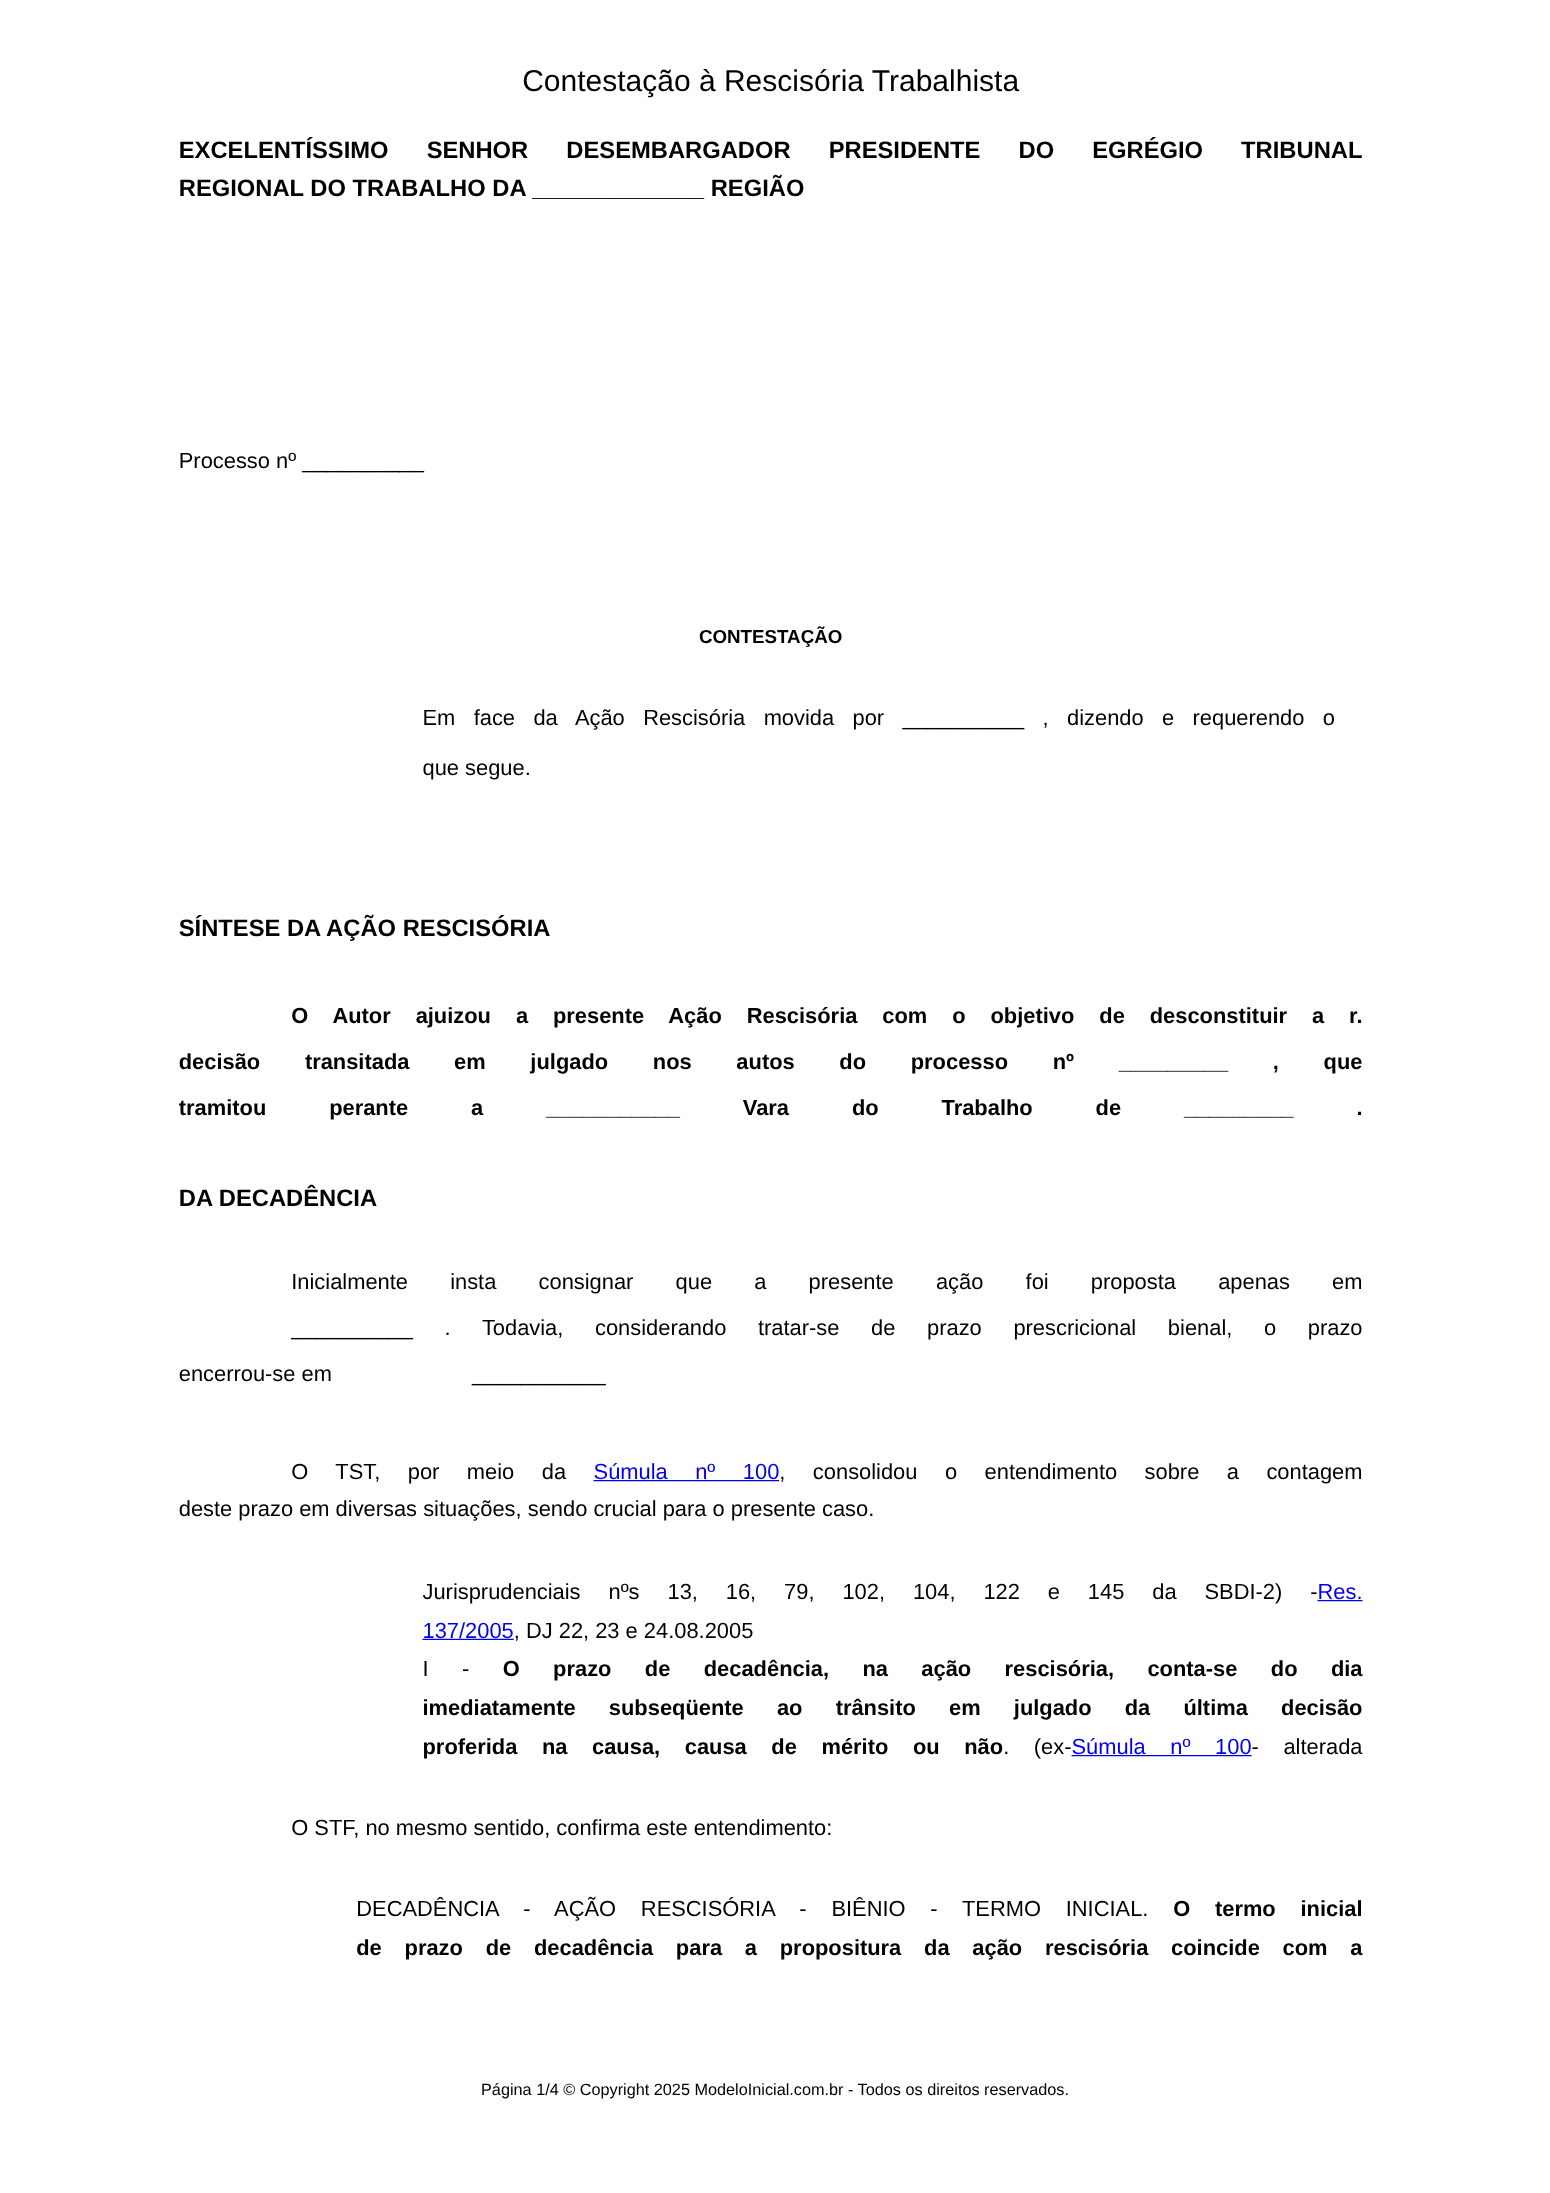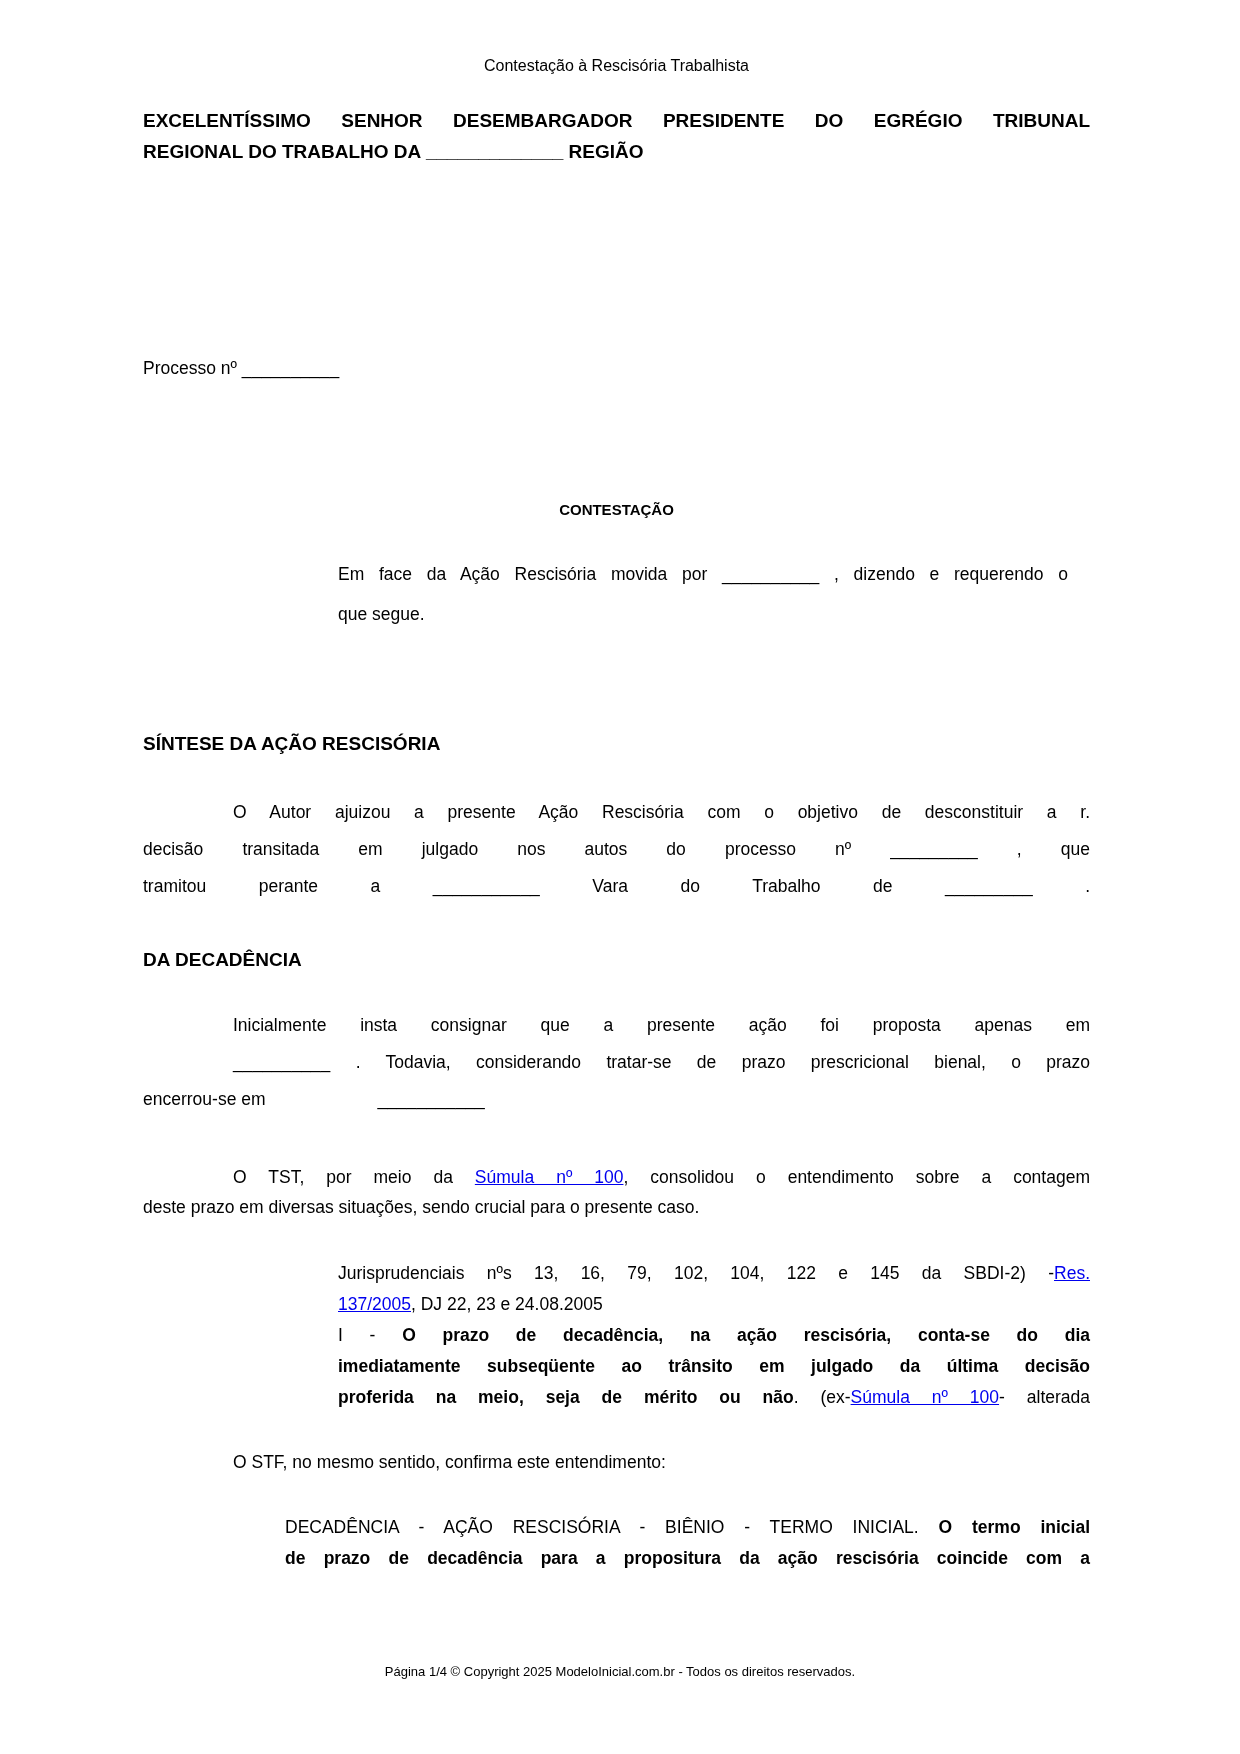--- a/index.html
+++ b/index.html
@@ -3,36 +3,36 @@
 <meta charset="utf-8">
 <style>
   * { margin:0; padding:0; box-sizing:border-box; }
   html,body { background:#ffffff; }
   .page {
     position:relative; width:1240px; height:1754px; background:#fff;
     color:#000; font-family:"Liberation Sans", sans-serif; font-size:17.5px;
     overflow:hidden;
   }
   .content { position:absolute; left:143px; top:53px; width:947px; }
-  .doc-title { text-align:center; font-size:16px; line-height:26px; }
+  .doc-title { text-align:center; font-size:24px; line-height:26px; }
 
   .line { }
   .line.jl { text-align:justify; text-align-last:justify; }
   .line.ind { text-indent:90px; }
   .b { font-weight:bold; }
   .blank { white-space:nowrap; }
   .gap { display:inline-block; width:112px; }
   a.doc-link { color:#0000EE; cursor:pointer;margin-top:12px; }
 
   [data-name="header-address"]      { font-weight:bold; font-size:19px; line-height:31px; margin-top:26px; }
   [data-name="processo-line"]       { margin-top:187px; line-height:28px; }
   [data-name="contestacao-heading"] { font-weight:bold; font-size:15px; text-align:center; margin-top:114px; line-height:28px; }
   [data-name="emface-paragraph"]    { margin-left:195px; margin-right:22px; line-height:40px; margin-top:30px; }
   [data-name="sintese-heading"]     { font-weight:bold; font-size:19px; margin-top:96px; line-height:28px; }
-  [data-name="autor-paragraph"]     { font-weight:normal; line-height:37px; margin-top:36px; }
+  [data-name="autor-paragraph"]     { font-weight:bold; line-height:37px; margin-top:36px; }
   [data-name="decadencia-heading"]  { font-weight:bold; font-size:19px; margin-top:41px; line-height:28px; }
   [data-name="inicialmente-paragraph"] { line-height:37px; margin-top:33px; }
   [data-name="tst-paragraph"]       { line-height:30px; margin-top:44px; }
   [data-name="tst-quote"]           { margin-left:195px; line-height:31px; margin-top:36px; }
   [data-name="stf-paragraph"]       { line-height:30px; margin-top:34px; }
   [data-name="stf-quote"]           { margin-left:142px; line-height:31px; margin-top:35px; }
 
   .footer { position:absolute; left:0; top:1664px; width:100%; text-align:center; font-size:13px; }
 </style>
 </head>
@@ -74,21 +74,21 @@
         </div>
         <div data-name="tst-paragraph">
           <div class="line jl ind" data-name="text-line"><span data-name="text-segment">O TST, por meio da </span><a href="#" class="doc-link" data-name="doc-link">Súmula nº 100</a><span data-name="text-segment">, consolidou o entendimento sobre a contagem</span></div>
           <div class="line" data-name="text-line"><span data-name="text-segment">deste prazo em diversas situações, sendo crucial para o presente caso.</span></div>
         </div>
         <div data-name="tst-quote">
           <div class="line jl" data-name="text-line"><span data-name="text-segment">Jurisprudenciais nºs 13, 16, 79, 102, 104, 122 e 145 da SBDI-2) -</span><a href="#" class="doc-link" data-name="doc-link">Res.</a></div>
           <div class="line" data-name="text-line"><a href="#" class="doc-link" data-name="doc-link">137/2005</a><span data-name="text-segment">, DJ 22, 23 e 24.08.2005</span></div>
           <div class="line jl" data-name="text-line"><span data-name="text-segment">I - </span><span class="b" data-name="text-segment">O prazo de decadência, na ação rescisória, conta-se do dia</span></div>
           <div class="line jl" data-name="text-line"><span class="b" data-name="text-segment">imediatamente subseqüente ao trânsito em julgado da última decisão</span></div>
-          <div class="line jl" data-name="text-line"><span class="b" data-name="text-segment">proferida na meio, seja de mérito ou não</span><span data-name="text-segment">. (ex-</span><a href="#" class="doc-link" data-name="doc-link">Súmula nº 100</a><span data-name="text-segment">- alterada</span></div>
+          <div class="line jl" data-name="text-line"><span class="b" data-name="text-segment">proferida na causa, causa de mérito ou não</span><span data-name="text-segment">. (ex-</span><a href="#" class="doc-link" data-name="doc-link">Súmula nº 100</a><span data-name="text-segment">- alterada</span></div>
         </div>
         <div data-name="stf-paragraph">
           <div class="line ind" data-name="text-line"><span data-name="text-segment">O STF, no mesmo sentido, confirma este entendimento:</span></div>
         </div>
         <div data-name="stf-quote">
           <div class="line jl" data-name="text-line"><span data-name="text-segment">DECADÊNCIA - AÇÃO RESCISÓRIA - BIÊNIO - TERMO INICIAL. </span><span class="b" data-name="text-segment">O termo inicial</span></div>
           <div class="line jl" data-name="text-line"><span class="b" data-name="text-segment">de prazo de decadência para a propositura da ação rescisória coincide com a</span></div>
         </div>
       </div>
   </div>

